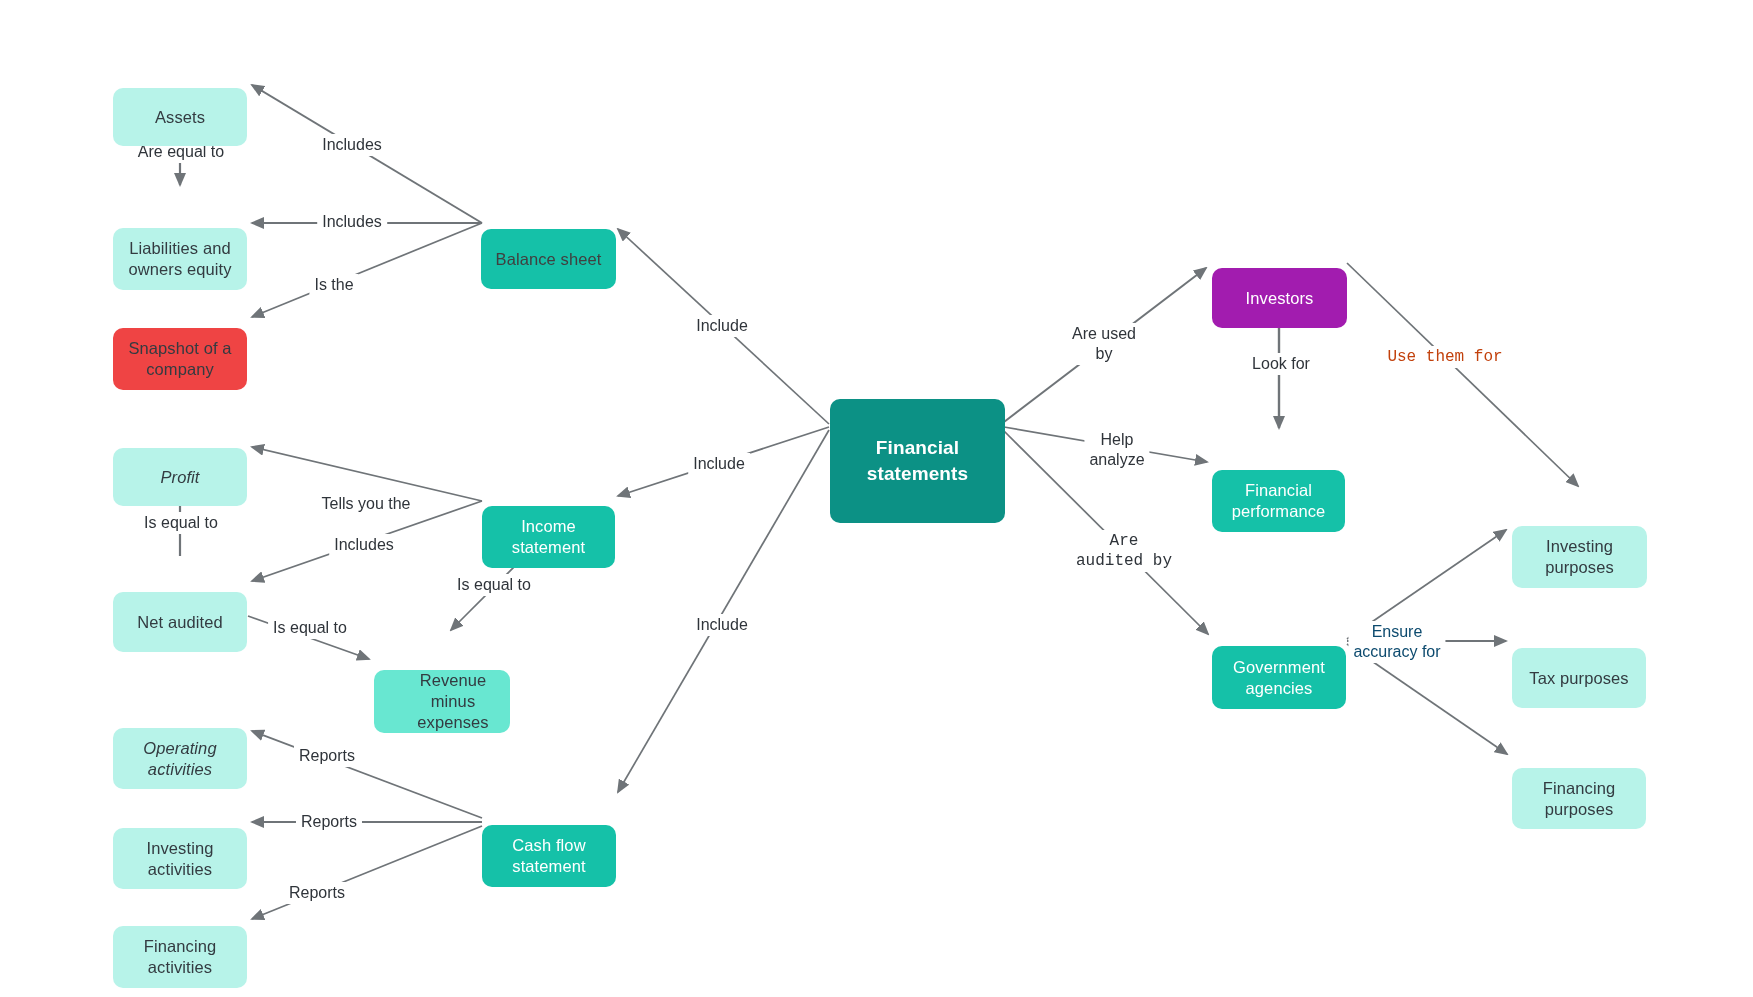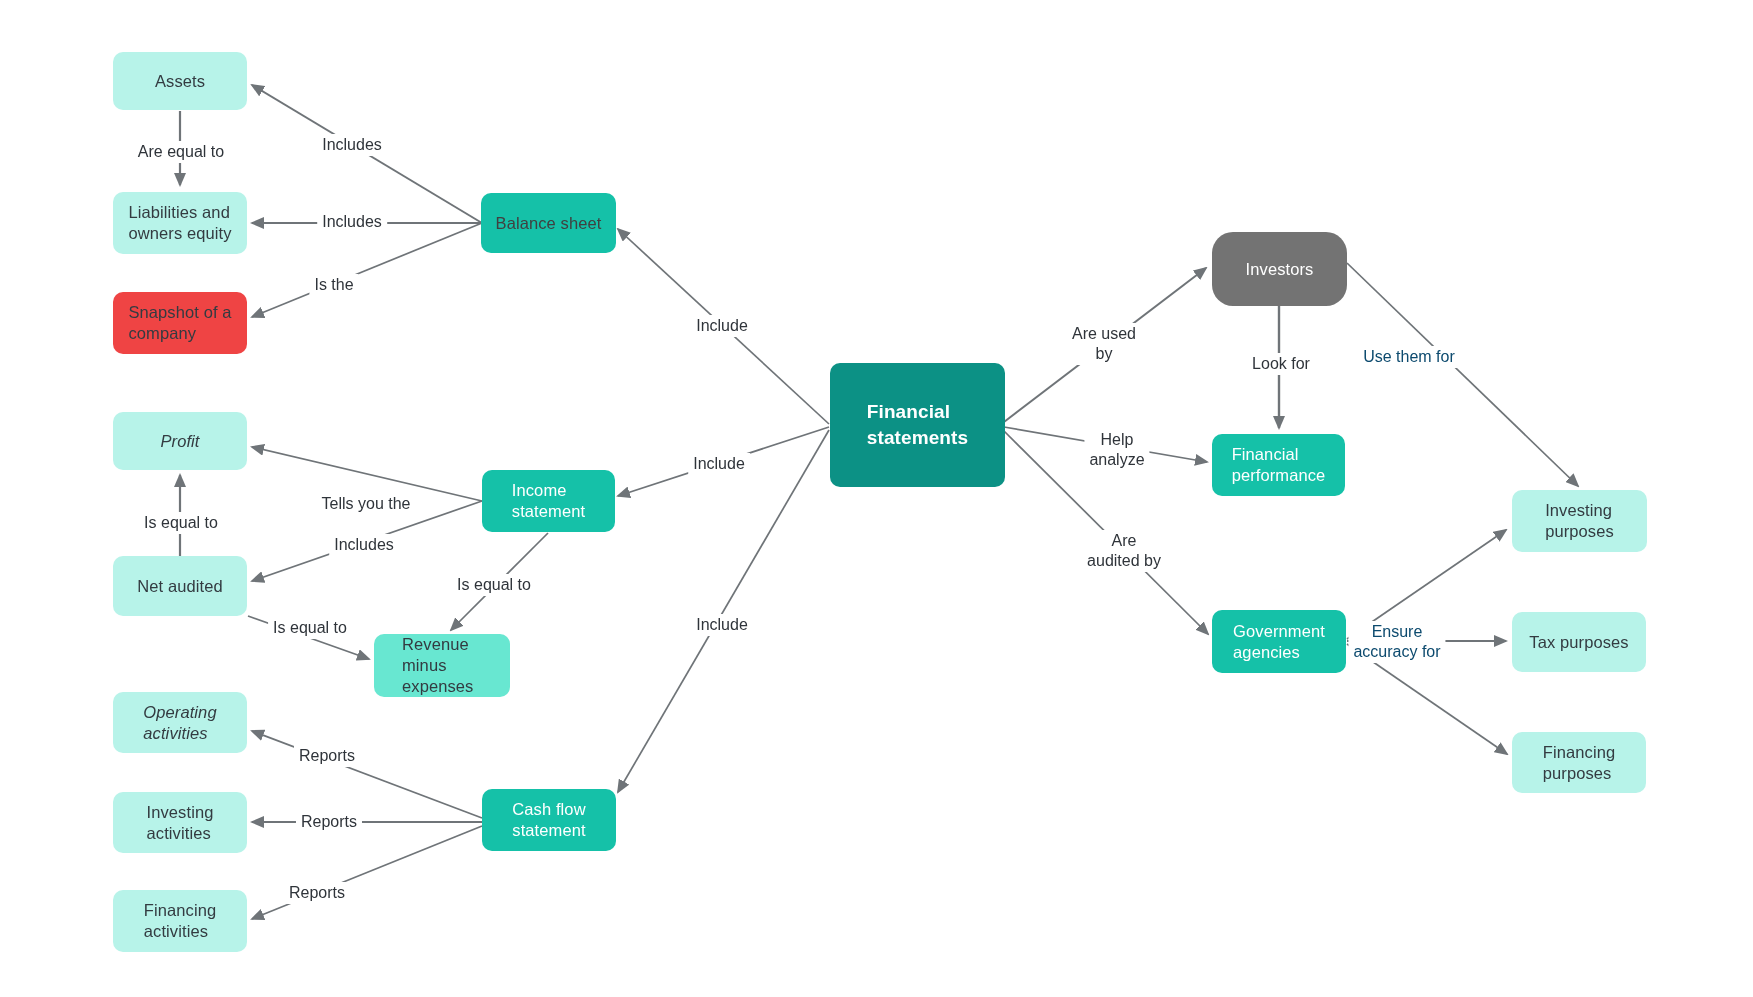--- a/index.html
+++ b/index.html
@@ -21,29 +21,30 @@
     top: 0;
     width: 100%;
     height: 100%;
   }
   .node {
     position: absolute;
     border-radius: 10px;
     display: flex;
     align-items: center;
     justify-content: center;
-    text-align: left;
+    text-align: center;
     white-space: pre-line;
     font-size: 16.5px;
     line-height: 1.27;
     font-weight: 500;
     letter-spacing: .1px;
     box-sizing: border-box;
     padding: 4px 6px;
     cursor: default;
+    margin-top: 36px;
   }
   .node.dark {
     font-weight: 700;
     font-size: 19px;
     line-height: 1.35;
   }
   .edge-label {
     position: absolute;
     transform: translate(-50%, -50%);
     background: #ffffff;
@@ -103,24 +104,24 @@
       <div class="edge-label" style="left: 181px; top: 523px; color: rgb(47, 52, 58);">Is equal to</div>
       <div class="edge-label" style="left: 364px; top: 545px; color: rgb(47, 52, 58);">Includes</div>
       <div class="edge-label" style="left: 494px; top: 585px; color: rgb(47, 52, 58);">Is equal to</div>
       <div class="edge-label" style="left: 310px; top: 628px; color: rgb(47, 52, 58);">Is equal to</div>
       <div class="edge-label" style="left: 327px; top: 756px; color: rgb(47, 52, 58);">Reports</div>
       <div class="edge-label" style="left: 329px; top: 822px; color: rgb(47, 52, 58);">Reports</div>
       <div class="edge-label" style="left: 317px; top: 893px; color: rgb(47, 52, 58);">Reports</div>
       <div class="edge-label" style="left: 1104px; top: 344px; color: rgb(47, 52, 58);">Are used
 by</div>
       <div class="edge-label" style="left: 1281px; top: 364px; color: rgb(47, 52, 58);">Look for</div>
-      <div class="edge-label" style="left: 1409px; top: 357px; color: #0c4a6e;">Use them for</div>
+      <div class="edge-label" style="left: 1445px; top: 357px; color: #c2410c; font-family: Liberation Mono, monospace;">Use them for</div>
       <div class="edge-label" style="left: 1117px; top: 450px; color: rgb(47, 52, 58);">Help
 analyze</div>
-      <div class="edge-label" style="left: 1124px; top: 551px; color: rgb(47, 52, 58);">Are
+      <div class="edge-label" style="left: 1124px; top: 551px; color: rgb(47, 52, 58); font-family: Liberation Mono, monospace;">Are
 audited by</div>
       <div class="edge-label" style="left: 1397px; top: 642px; color: #0c4a6e;">Ensure
 accuracy for</div>
     </div>
   <div id="nodes-layer">
       <div class="node light" style="left: 113px; top: 52px; width: 134px; height: 58px; background: rgb(183, 243, 233); color: rgb(51, 59, 65);">Assets</div>
       <div class="node light" style="left: 113px; top: 192px; width: 134px; height: 62px; background: rgb(183, 243, 233); color: rgb(51, 59, 65);">Liabilities and
 owners equity</div>
       <div class="node light" style="left: 113px; top: 292px; width: 134px; height: 62px; background: #ef4444; color: rgb(51, 59, 65);">Snapshot of a
 company</div>
@@ -134,21 +135,21 @@
       <div class="node light" style="left: 113px; top: 692px; width: 134px; height: 61px; background: rgb(183, 243, 233); color: rgb(51, 59, 65); font-style: italic;">Operating
 activities</div>
       <div class="node light" style="left: 113px; top: 792px; width: 134px; height: 61px; background: rgb(183, 243, 233); color: rgb(51, 59, 65);">Investing
 activities</div>
       <div class="node light" style="left: 113px; top: 890px; width: 134px; height: 62px; background: rgb(183, 243, 233); color: rgb(51, 59, 65);">Financing
 activities</div>
       <div class="node medium" style="left: 482px; top: 789px; width: 134px; height: 62px; background: rgb(21, 193, 168); color: rgb(255, 255, 255);">Cash flow
 statement</div>
       <div class="node dark" style="left: 830px; top: 363px; width: 175px; height: 124px; background: rgb(12, 145, 133); color: rgb(255, 255, 255);">Financial
 statements</div>
-      <div class="node medium" style="left: 1212px; top: 232px; width: 135px; height: 74px; background: #737373; color: rgb(255, 255, 255); border-radius: 21px;">Investors</div>
+      <div class="node medium" style="left: 1212px; top: 232px; width: 135px; height: 60px; background: #a21caf; color: rgb(255, 255, 255);">Investors</div>
       <div class="node medium" style="left: 1212px; top: 434px; width: 133px; height: 62px; background: rgb(21, 193, 168); color: rgb(255, 255, 255);">Financial
 performance</div>
       <div class="node medium" style="left: 1212px; top: 610px; width: 134px; height: 63px; background: rgb(21, 193, 168); color: rgb(255, 255, 255);">Government
 agencies</div>
       <div class="node light" style="left: 1512px; top: 490px; width: 135px; height: 62px; background: rgb(183, 243, 233); color: rgb(51, 59, 65);">Investing
 purposes</div>
       <div class="node light" style="left: 1512px; top: 612px; width: 134px; height: 60px; background: rgb(183, 243, 233); color: rgb(51, 59, 65);">Tax purposes</div>
       <div class="node light" style="left: 1512px; top: 732px; width: 134px; height: 61px; background: rgb(183, 243, 233); color: rgb(51, 59, 65);">Financing
 purposes</div>
     </div>

